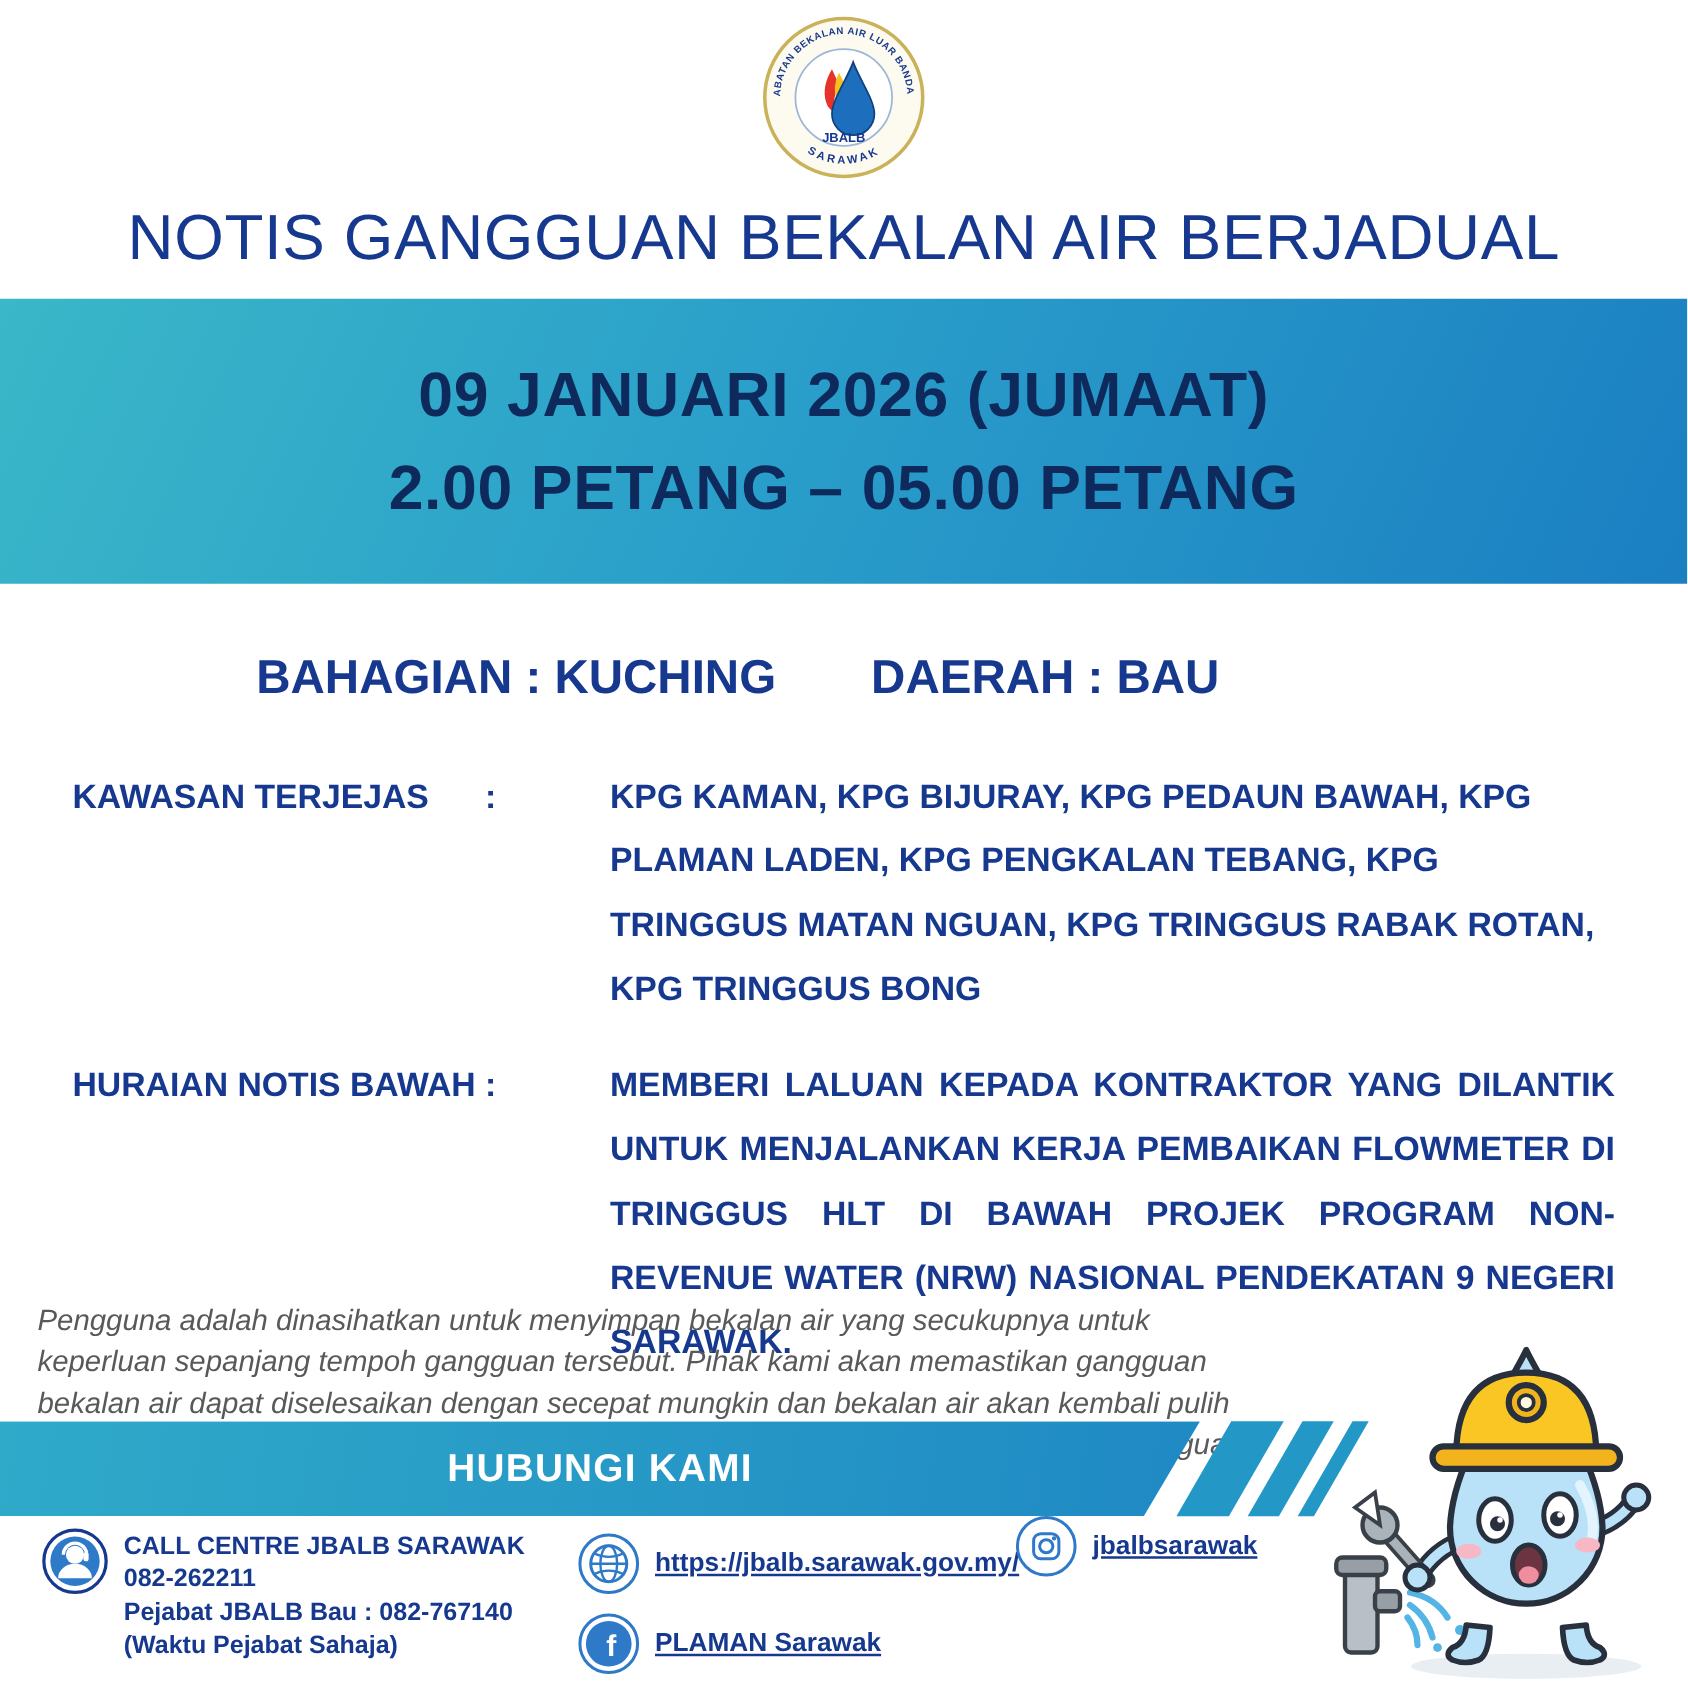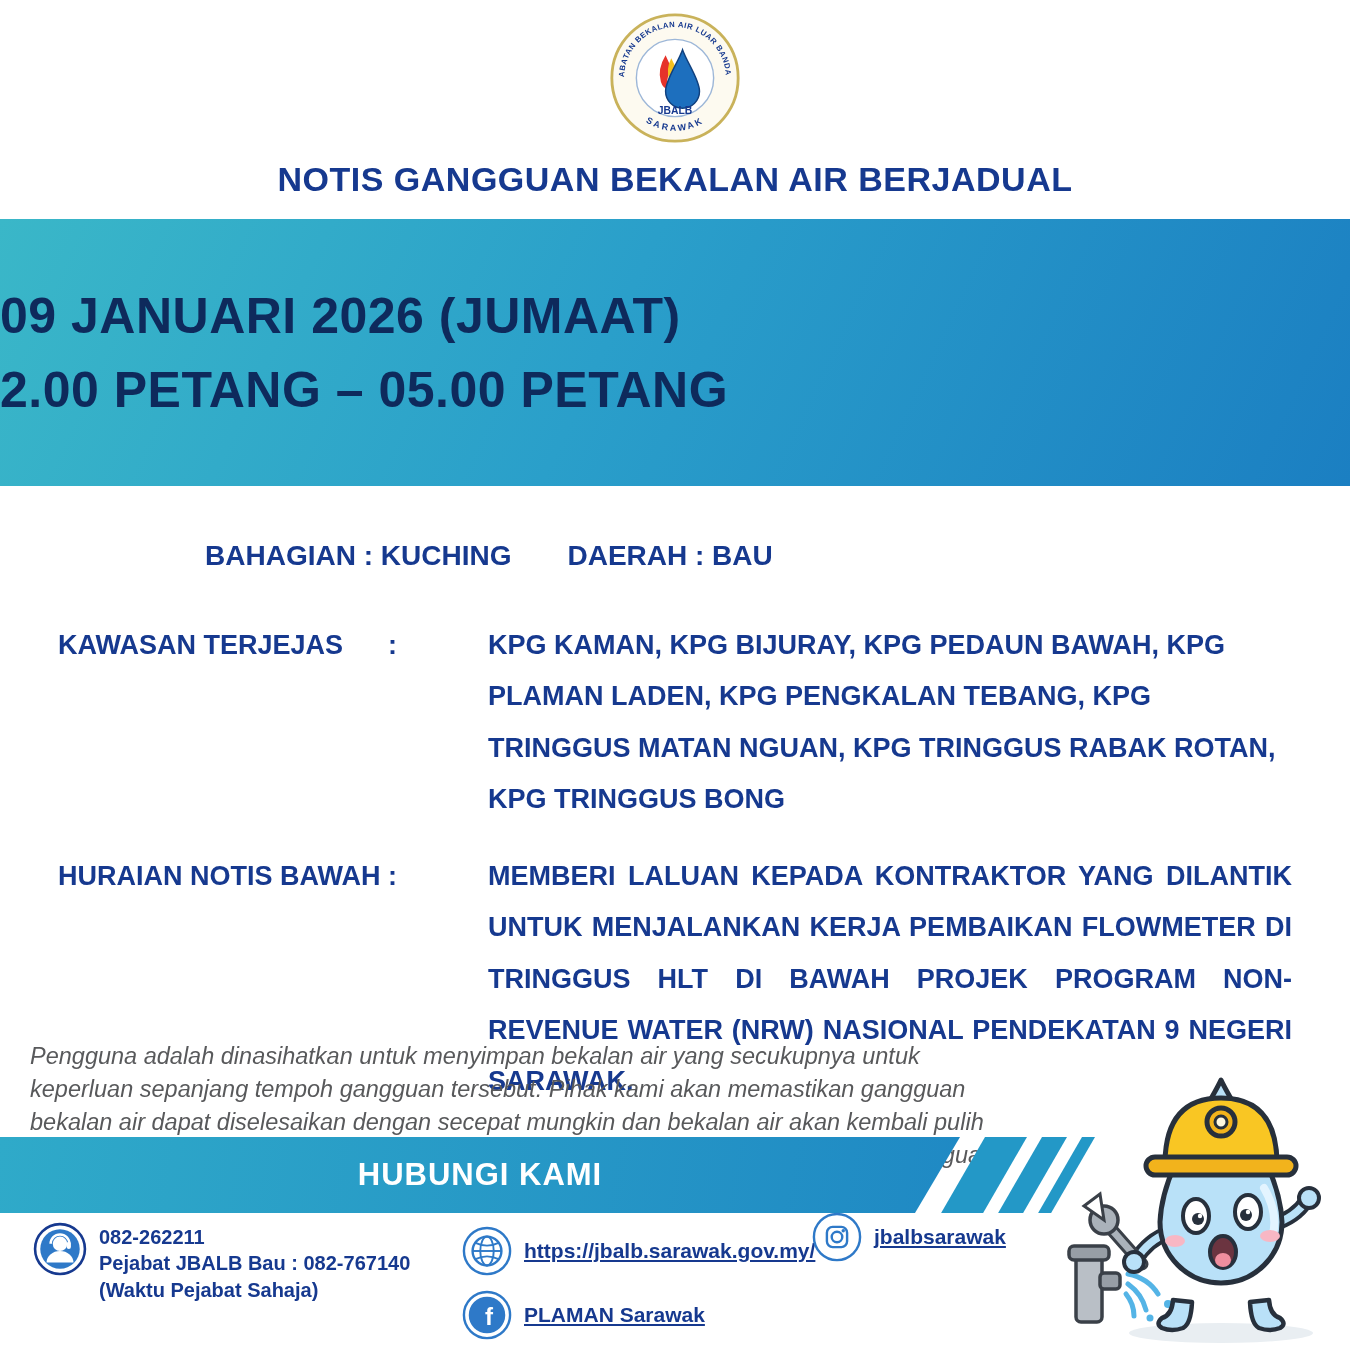--- a/index.html
+++ b/index.html
@@ -3,31 +3,31 @@
 <meta charset="utf-8">
 <style>
   * { margin:0; padding:0; box-sizing:border-box; }
   html,body { background:#ffffff; }
   body { font-family:"Liberation Sans", sans-serif; }
   .page { position:relative; width:1350px; height:1350px; background:#ffffff; overflow:hidden; }
 
   
   .logo-wrap { display:flex; justify-content:center; padding-top:12px; }
   .logo { width:132px; height:132px; }
-  .title { text-align:center; color:#16398f; font-size:34px; font-weight:bold; margin-top:16px; letter-spacing:.5px; }
-
-  
-  .date-band { margin-top:20px; height:267px;
+  .title { text-align:center; color:#16398f; font-size:51px; font-weight:normal; margin-top:16px; letter-spacing:.5px; }
+
+  
+  .date-band { margin-top:20px; height:228px;
     background:linear-gradient(115deg,#3ab7c8 0%, #2a9fca 45%, #1b7fc2 100%);
-    display:flex; flex-direction:column; justify-content:center; align-items:flex-start; gap:16px; }
+    display:flex; flex-direction:column; justify-content:center; align-items:center; gap:16px; }
   .date-line { color:#0e2a5c; font-size:50px; font-weight:bold; letter-spacing:.5px; }
 
   
-  .region-row { display:flex; margin:54px 0 0 205px; gap:56px;
-    color:#16398f; font-size:28px; font-weight:bold; }
+  .region-row { display:flex; margin:54px 0 0 205px; gap:76px;
+    color:#16398f; font-size:38px; font-weight:bold; }
 
   
   .detail { display:grid; grid-template-columns:330px 68px 1fr; padding:0 58px;
     color:#16398f; font-weight:bold; font-size:27px; align-items:start; }
   .detail.first { margin-top:48px; }
   .detail.second { margin-top:26px; }
   .detail .lbl { line-height:1.9; }
   .detail .sep { line-height:1.9; text-align:left; }
   .detail .val { line-height:1.9;margin-left:32px; }
   .detail .val.justify { text-align:justify; }
@@ -131,20 +131,21 @@
         <svg width="54" height="54" viewBox="0 0 52 52" xmlns="http://www.w3.org/2000/svg">
           <circle cx="26" cy="26" r="24" fill="#ffffff" stroke="#16398f" stroke-width="2.5"></circle>
           <circle cx="26" cy="26" r="19" fill="#2e79c8"></circle>
           <circle cx="26" cy="21" r="7" fill="#ffffff"></circle>
           <path d="M13 39 a13 11 0 0 1 26 0 z" fill="#ffffff"></path>
           <path d="M17 21 a9 9 0 0 1 18 0" fill="none" stroke="#ffffff" stroke-width="2.5"></path>
           <rect x="32.5" y="19" width="4" height="7" rx="2" fill="#ffffff"></rect>
         </svg>
       </span>
       <div class="ctext">
+        <div>CALL CENTRE JBALB SARAWAK</div>
         <div>082-262211</div>
         <div>Pejabat JBALB Bau : 082-767140</div>
         <div>(Waktu Pejabat Sahaja)</div>
       </div>
     </div>
 
     <div class="contact-item item-web">
       <span class="cicon">
         <svg width="50" height="50" viewBox="0 0 52 52" xmlns="http://www.w3.org/2000/svg">
           <circle cx="26" cy="26" r="24" fill="#ffffff" stroke="#2e79c8" stroke-width="2.5"></circle>

